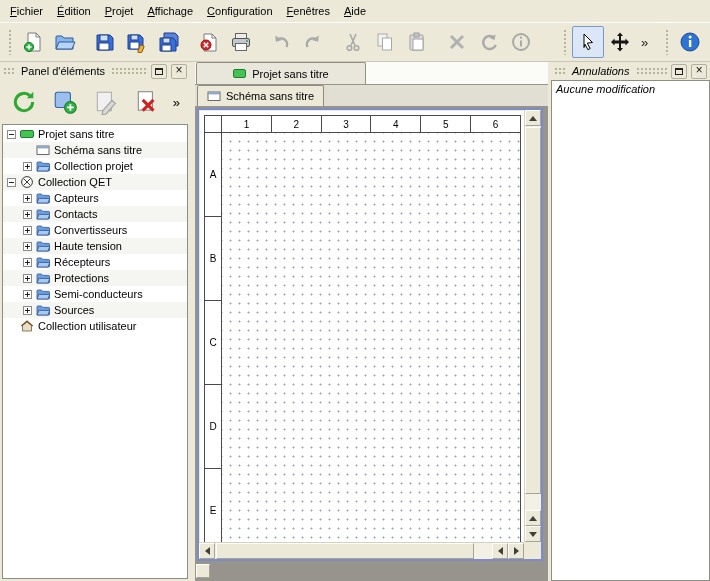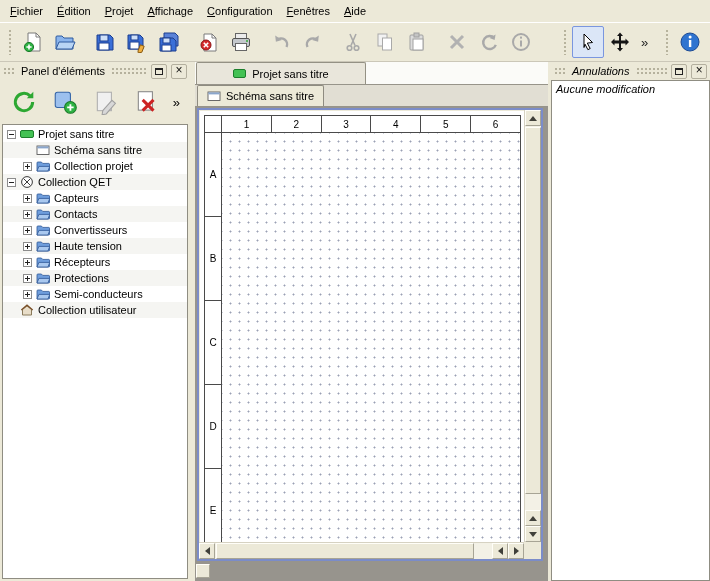--- a/index.html
+++ b/index.html
@@ -476,20 +476,29 @@
         <span class="ind small"></span>
           <span class="ind"></span>
         <span class="expander plus"></span>
         <svg class="ticon">
             <use href="#i-folder"></use>
           </svg>
         <span class="tlabel">Semi-conducteurs</span>
       </div>
       <div class="tree-row">
         <span class="ind small"></span>
+          <span class="ind"></span>
+        <span class="expander plus"></span>
+        <svg class="ticon">
+            <use href="#i-folder"></use>
+          </svg>
+        <span class="tlabel">Sources</span>
+      </div>
+      <div class="tree-row">
+        <span class="ind small"></span>
         <span class="expander none"></span>
         <svg class="ticon">
             <use href="#i-home"></use>
           </svg>
         <span class="tlabel">Collection utilisateur</span>
       </div>
     </div>
   </div>
 
   <div class="splitter s1"></div>

